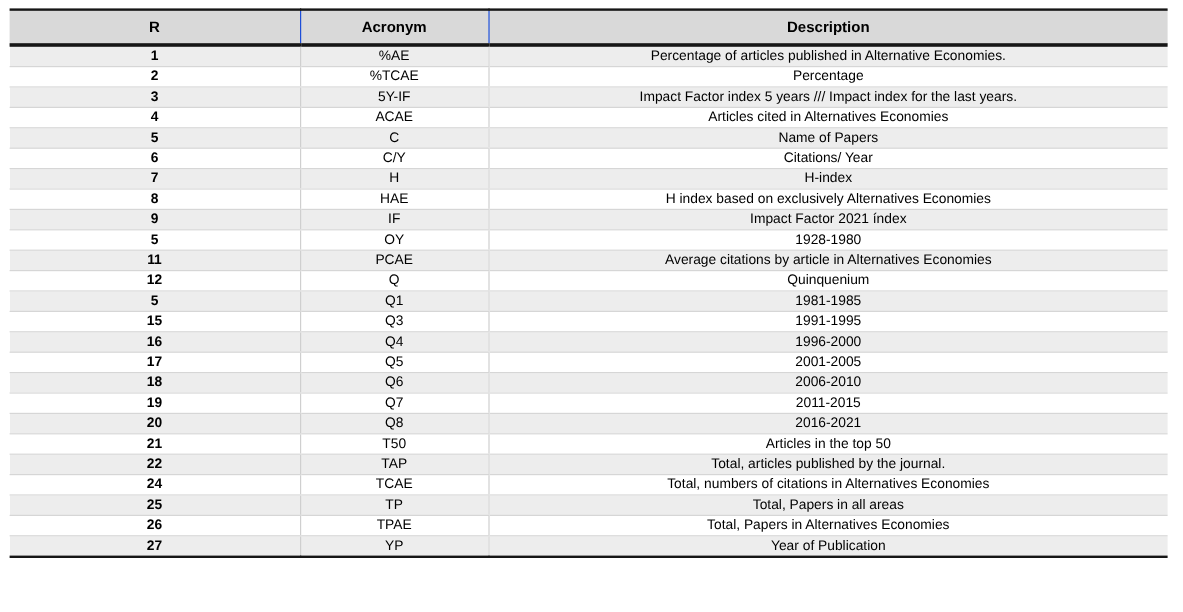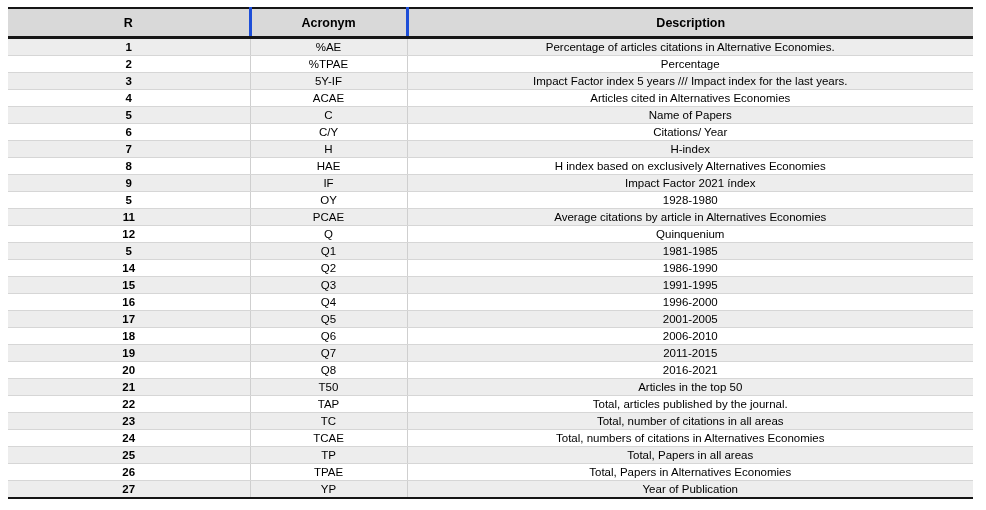--- a/index.html
+++ b/index.html
@@ -32,21 +32,21 @@
     background: #d9d9d9;
     font-weight: bold;
     font-size: 12.5px;
     height: 27px;
     text-align: center;
     vertical-align: middle;
     border-bottom: 3px solid #161616;
     padding: 0;
   }
   thead th + th {
-    border-left: 3px solid #1d4ed8;
+    border-left: 1px solid #1d4ed8;
   }
 
   tbody td {
     font-size: 11.5px;
     height: 16px;
     line-height: 16px;
     text-align: center;
     vertical-align: middle;
     padding: 0 2px;
     border-bottom: 1px solid #d6d6d6;
@@ -75,25 +75,25 @@
       <tr>
         <th>R</th>
         <th>Acronym</th>
         <th>Description</th>
       </tr>
     </thead>
     <tbody>
         <tr>
     <td class="cell-r">1</td>
     <td class="cell-acronym">%AE</td>
-    <td class="cell-desc">Percentage of articles citations in Alternative Economies.</td>
+    <td class="cell-desc">Percentage of articles published in Alternative Economies.</td>
   </tr>
         <tr>
     <td class="cell-r">2</td>
-    <td class="cell-acronym">%TPAE</td>
+    <td class="cell-acronym">%TCAE</td>
     <td class="cell-desc">Percentage</td>
   </tr>
         <tr>
     <td class="cell-r">3</td>
     <td class="cell-acronym">5Y-IF</td>
     <td class="cell-desc">Impact Factor index 5 years /// Impact index for the last years.</td>
   </tr>
         <tr>
     <td class="cell-r">4</td>
     <td class="cell-acronym">ACAE</td>
@@ -138,25 +138,20 @@
     <td class="cell-r">12</td>
     <td class="cell-acronym">Q</td>
     <td class="cell-desc">Quinquenium</td>
   </tr>
         <tr>
     <td class="cell-r">5</td>
     <td class="cell-acronym">Q1</td>
     <td class="cell-desc">1981-1985</td>
   </tr>
         <tr>
-    <td class="cell-r">14</td>
-    <td class="cell-acronym">Q2</td>
-    <td class="cell-desc">1986-1990</td>
-  </tr>
-        <tr>
     <td class="cell-r">15</td>
     <td class="cell-acronym">Q3</td>
     <td class="cell-desc">1991-1995</td>
   </tr>
         <tr>
     <td class="cell-r">16</td>
     <td class="cell-acronym">Q4</td>
     <td class="cell-desc">1996-2000</td>
   </tr>
         <tr>
@@ -183,25 +178,20 @@
     <td class="cell-r">21</td>
     <td class="cell-acronym">T50</td>
     <td class="cell-desc">Articles in the top 50</td>
   </tr>
         <tr>
     <td class="cell-r">22</td>
     <td class="cell-acronym">TAP</td>
     <td class="cell-desc">Total, articles published by the journal.</td>
   </tr>
         <tr>
-    <td class="cell-r">23</td>
-    <td class="cell-acronym">TC</td>
-    <td class="cell-desc">Total, number of citations in all areas</td>
-  </tr>
-        <tr>
     <td class="cell-r">24</td>
     <td class="cell-acronym">TCAE</td>
     <td class="cell-desc">Total, numbers of citations in Alternatives Economies</td>
   </tr>
         <tr>
     <td class="cell-r">25</td>
     <td class="cell-acronym">TP</td>
     <td class="cell-desc">Total, Papers in all areas</td>
   </tr>
         <tr>

